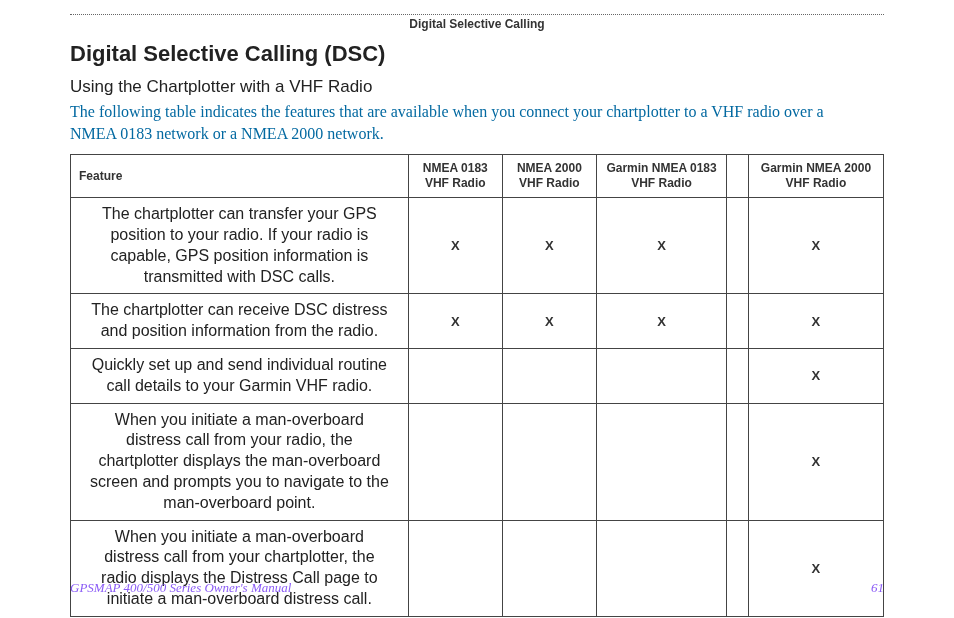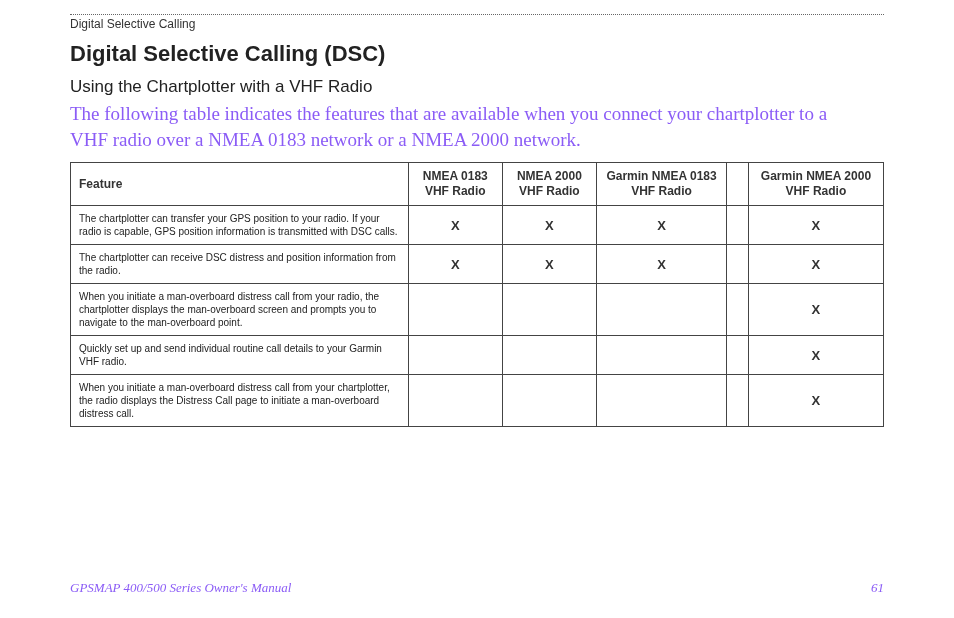--- a/index.html
+++ b/index.html
@@ -14,46 +14,47 @@
   }
   .page {
     padding: 14px 70px 0 70px;
   }
   .hr-top {
     border: none;
     border-top: 1px dotted #666;
     margin: 0 0 2px 0;
   }
   .running-head {
-    text-align: left;
+    text-align: center;
     font-size: 12px;
     color: #333;
     margin: 0 0 10px 0;
+    font-weight: bold;
   }
   h1.title {
     font-family: Arial, Helvetica, sans-serif;
     font-size: 22px;
     font-weight: bold;
     text-align: left;
     margin: 4px 0 10px 0;
     color: #222;
   }
   h2.subhead {
     font-family: Arial, Helvetica, sans-serif;
     font-size: 17px;
     font-weight: normal;
     margin: 6px 0 4px 0;
     color: #222;
   }
   p.intro {
     font-family: "Times New Roman", Times, serif;
-    font-size: 19px;
+    font-size: 16px;
     line-height: 1.35;
     margin: 0 16px 10px 0;
-    color: #8b5cf6;
+    color: #0369a1;
   }
   table.features {
     border-collapse: collapse;
     width: 100%;
     table-layout: fixed;
   }
   table.features th,
   table.features td {
     border: 1px solid #444;
     font-size: 12px;
@@ -65,23 +66,23 @@
     text-align: left;
     padding: 6px 8px;
     line-height: 1.25;
     background: #fff;
   }
   table.features th.col-center {
     text-align: center;
   }
   table.features td.feature-cell {
     font-family: Arial, Helvetica, sans-serif;
-    font-size: 10px;
-    text-align: left;
-    padding: 6px 8px;
+    font-size: 16px;
+    text-align: center;
+    padding: 6px 18px;
     line-height: 1.3;
     color: #222;
   }
   table.features td.mark {
     text-align: center;
     font-family: Arial, Helvetica, sans-serif;
     font-weight: bold;
     font-size: 13px;
     padding: 6px 4px;
   }
@@ -155,29 +156,29 @@
       </tr>
       <tr>
         <td class="feature-cell">The chartplotter can receive DSC distress and position information from the radio.</td>
         <td class="mark">X</td>
         <td class="mark">X</td>
         <td class="mark">X</td>
         <td class="spacer"></td>
         <td class="mark">X</td>
       </tr>
       <tr>
-        <td class="feature-cell">When you initiate a man-overboard distress call from your radio, the chartplotter displays the man-overboard screen and prompts you to navigate to the man-overboard point.</td>
+        <td class="feature-cell">Quickly set up and send individual routine call details to your Garmin VHF radio.</td>
         <td class="mark"></td>
         <td class="mark"></td>
         <td class="mark"></td>
         <td class="spacer"></td>
         <td class="mark">X</td>
       </tr>
       <tr>
-        <td class="feature-cell">Quickly set up and send individual routine call details to your Garmin VHF radio.</td>
+        <td class="feature-cell">When you initiate a man-overboard distress call from your radio, the chartplotter displays the man-overboard screen and prompts you to navigate to the man-overboard point.</td>
         <td class="mark"></td>
         <td class="mark"></td>
         <td class="mark"></td>
         <td class="spacer"></td>
         <td class="mark">X</td>
       </tr>
       <tr>
         <td class="feature-cell">When you initiate a man-overboard distress call from your chartplotter, the radio displays the Distress Call page to initiate a man-overboard distress call.</td>
         <td class="mark"></td>
         <td class="mark"></td>

